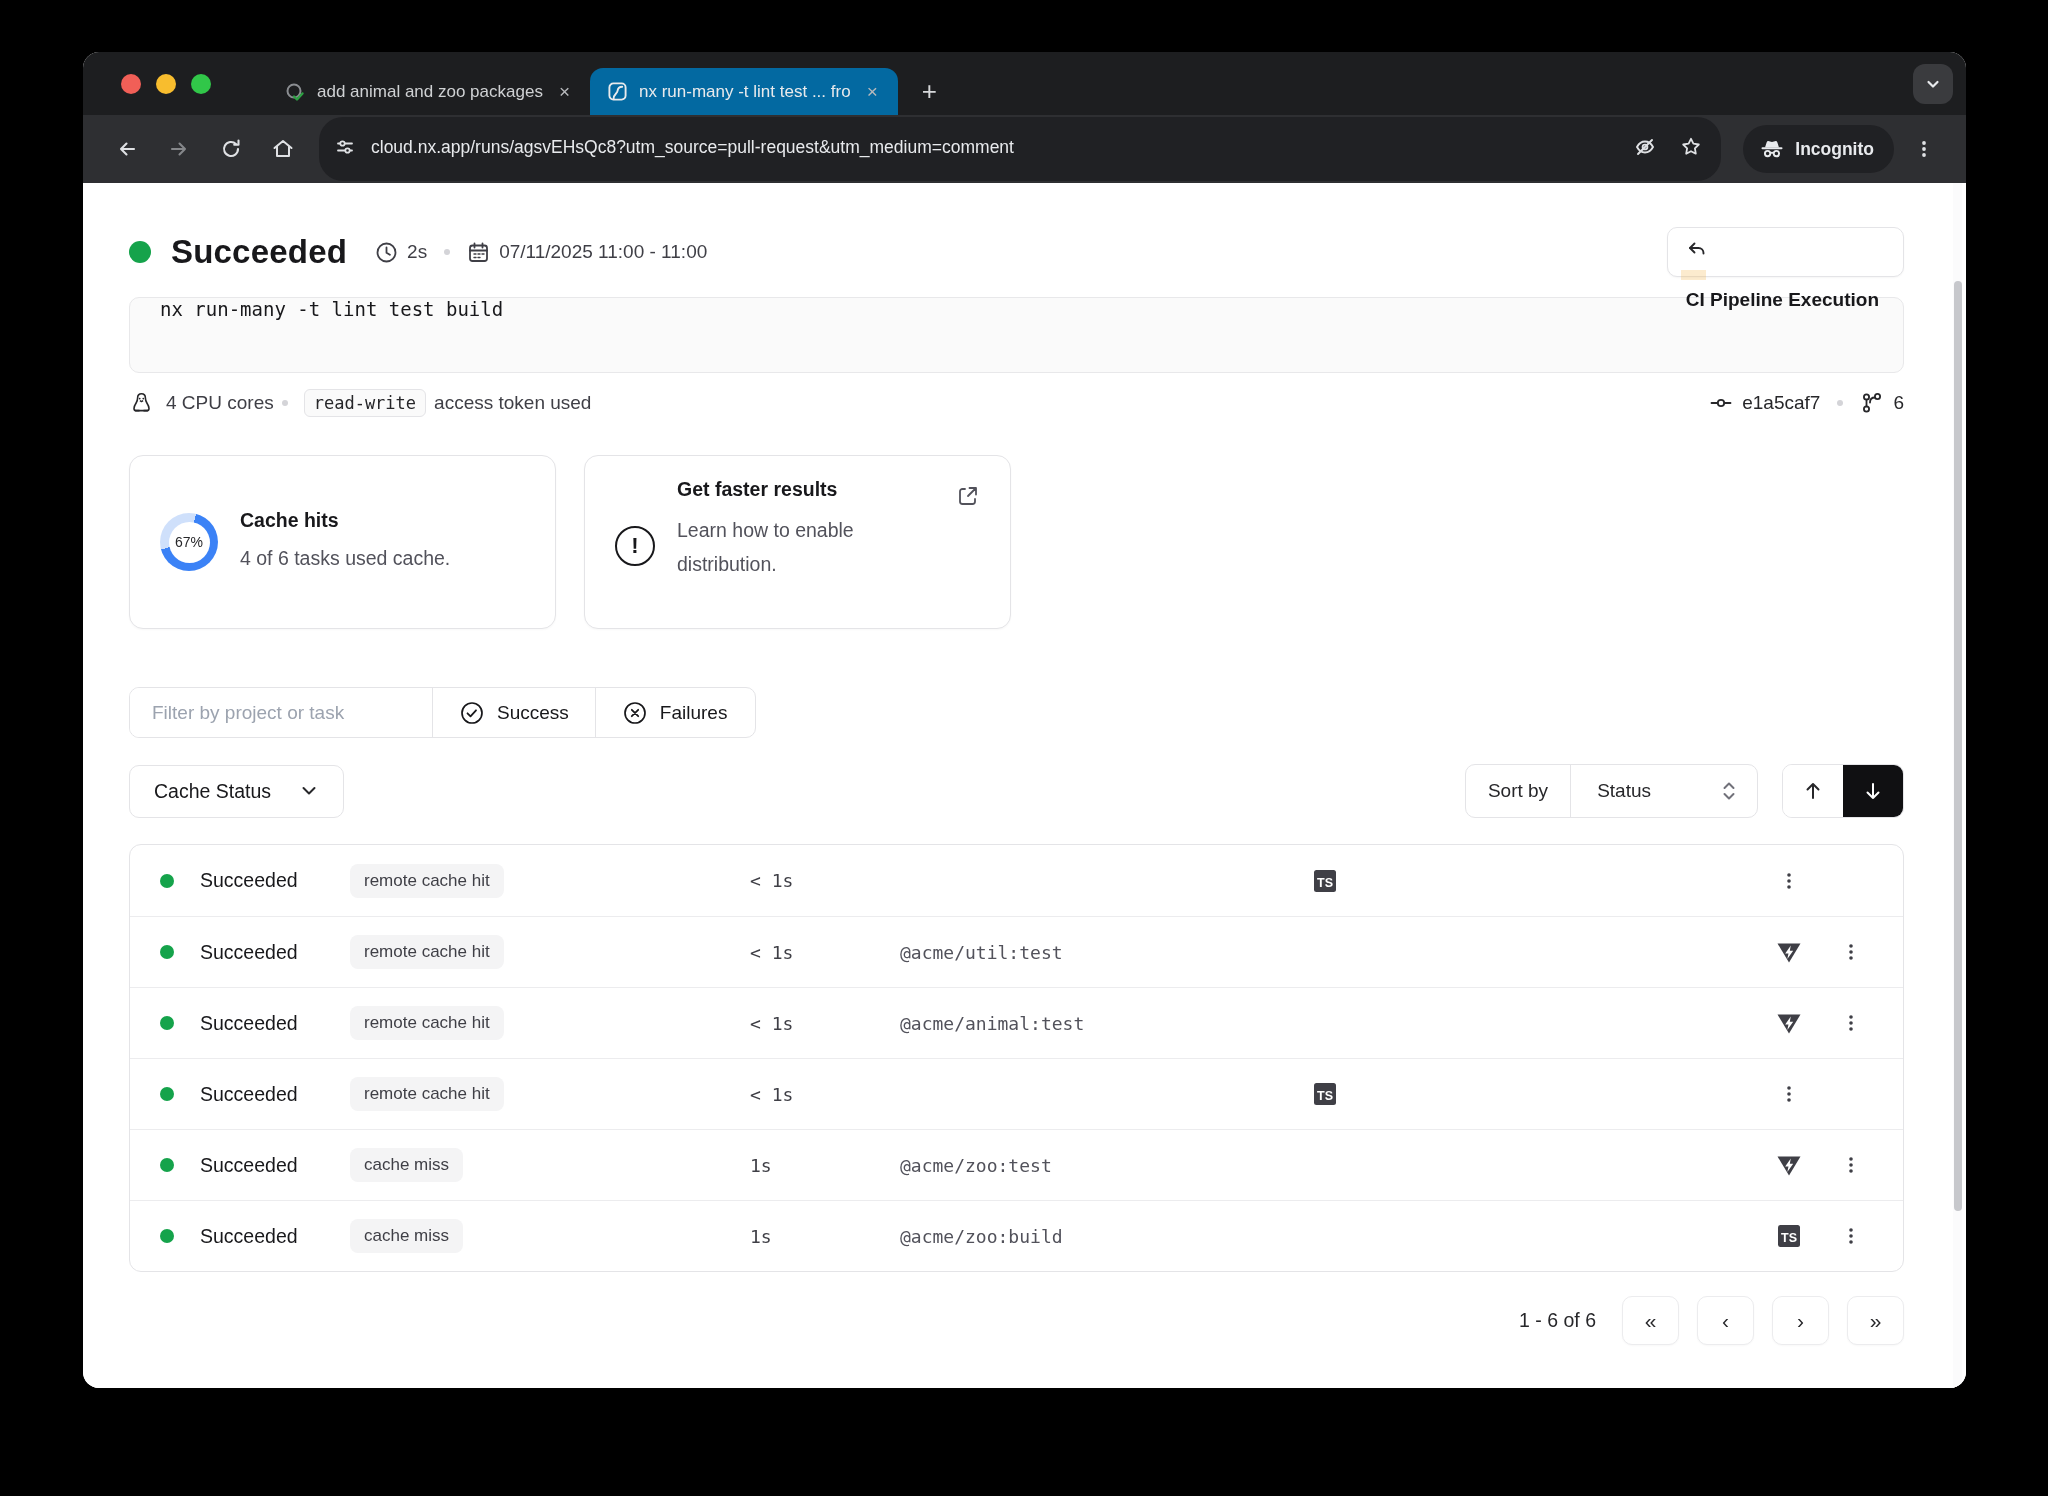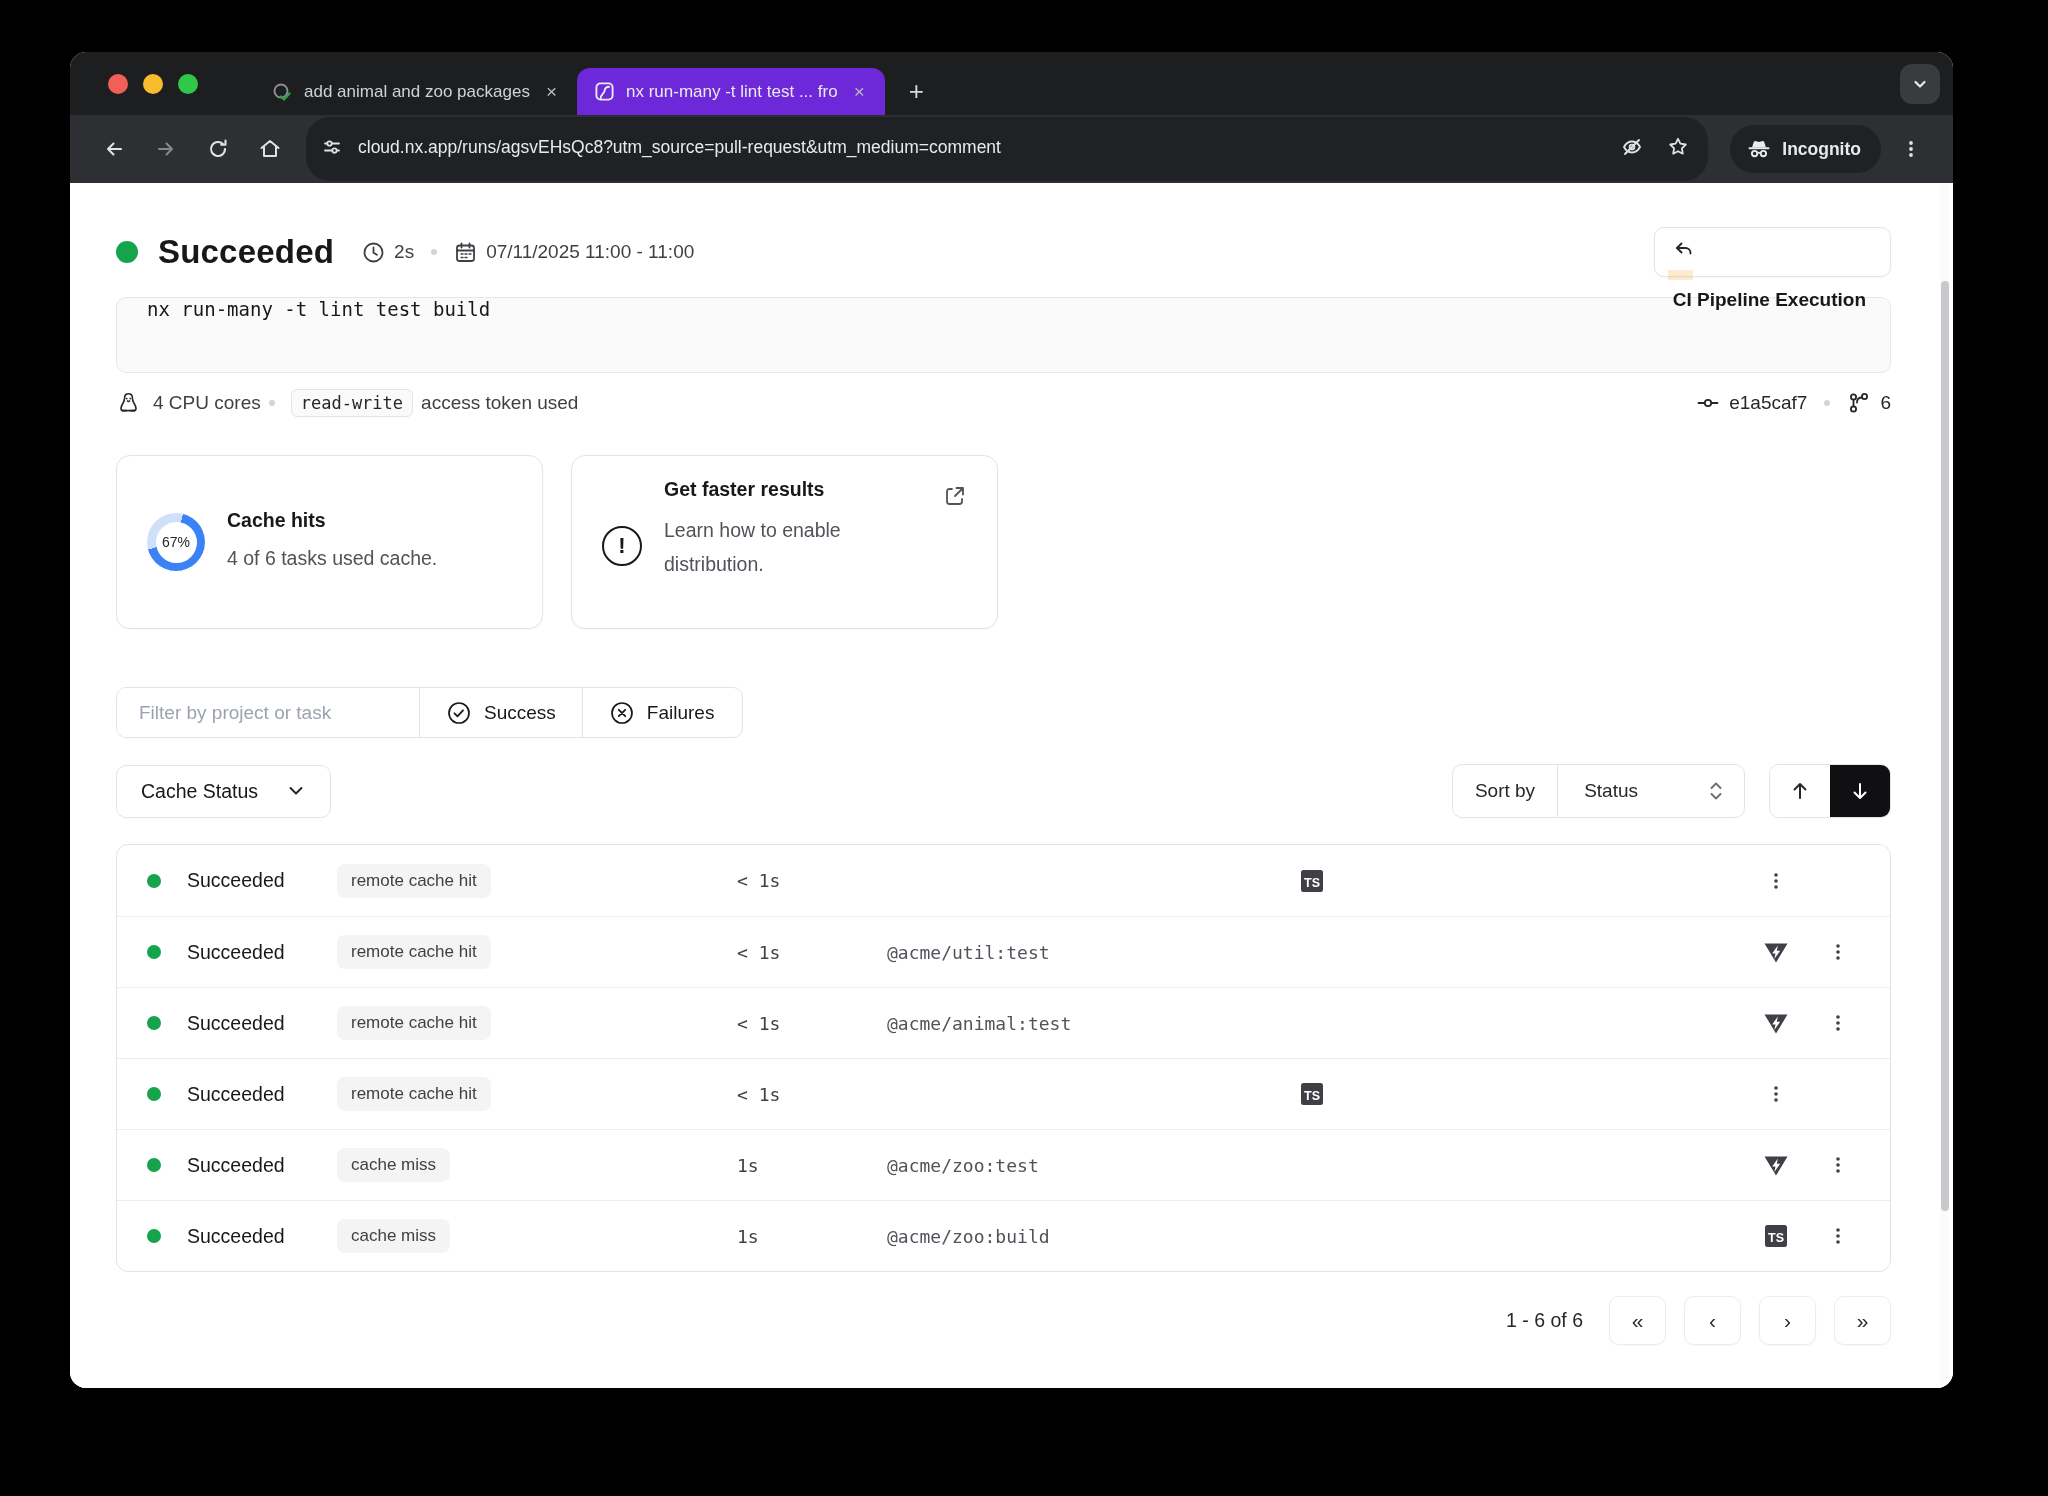--- a/index.html
+++ b/index.html
@@ -1,28 +1,28 @@
 <!DOCTYPE html>
 <html><head>
 <meta charset="utf-8">
 <style>
   * { margin:0; padding:0; box-sizing:border-box; }
   html,body { width:2048px; height:1496px; background:#000; font-family:"Liberation Sans","DejaVu Sans",sans-serif; }
   .mono { font-family:"DejaVu Sans Mono","Liberation Mono",monospace; }
 
-  .window { position:absolute; left:70px; top:52px; width:1883px; height:1336px; border-radius:16px; overflow:hidden; background:#fff; display:flex; flex-direction:column; }
+  .window { position:absolute; left:83px; top:52px; width:1883px; height:1336px; border-radius:16px; overflow:hidden; background:#fff; display:flex; flex-direction:column; }
 
   
   .tabstrip { height:63px; background:#1d1e20; display:flex; align-items:flex-end; flex:none; position:relative; }
   .lights { display:flex; gap:15px; align-items:center; padding:0 0 0 38px; height:63px; }
   .light { width:20px; height:20px; border-radius:50%; }
   .light.red{ background:#f15f57; } .light.yellow{ background:#f8bd2e; } .light.green{ background:#31c749; }
   .tab { display:flex; align-items:center; gap:12px; height:47px; padding:0 16px 0 18px; color:#cfd1d3; font-size:17px; white-space:nowrap; }
   .tab .title { overflow:hidden; text-overflow:ellipsis; max-width:240px; }
-  .tab.active { background:#6d28d9; border-radius:13px 13px 0 0; color:#e9eaec; }
+  .tab.active { background:#0369a1; border-radius:13px 13px 0 0; color:#e9eaec; }
   .tab.active .title{ max-width:250px; }
   .tab-close { color:#b7b9bc; font-size:19px; line-height:1; padding:2px 4px; border-radius:6px; }
   .newtab { color:#d6d8da; font-size:26px; margin:0 0 8px 14px; padding:0 10px; }
   .strip-chevron { position:absolute; right:13px; top:12px; width:40px; height:40px; background:#3a3b3e; border-radius:12px; display:flex; align-items:center; justify-content:center; }
 
   
   .toolbar { height:68px; background:#2e2f32; display:flex; align-items:center; flex:none; padding:0 20px 0 22px; gap:8px; }
   .navbtn { width:44px; height:44px; display:flex; align-items:center; justify-content:center; border-radius:50%; flex:none; }
   .omnibox { flex:1; height:64px; background:#202124; border-radius:24px; display:flex; align-items:center; padding:0 10px 4px 8px; margin:0 6px; min-width:0;justify-content:flex-end; }
   .site-chip { width:36px; height:36px; border-radius:50%; display:flex; align-items:center; justify-content:center; flex:none; }

